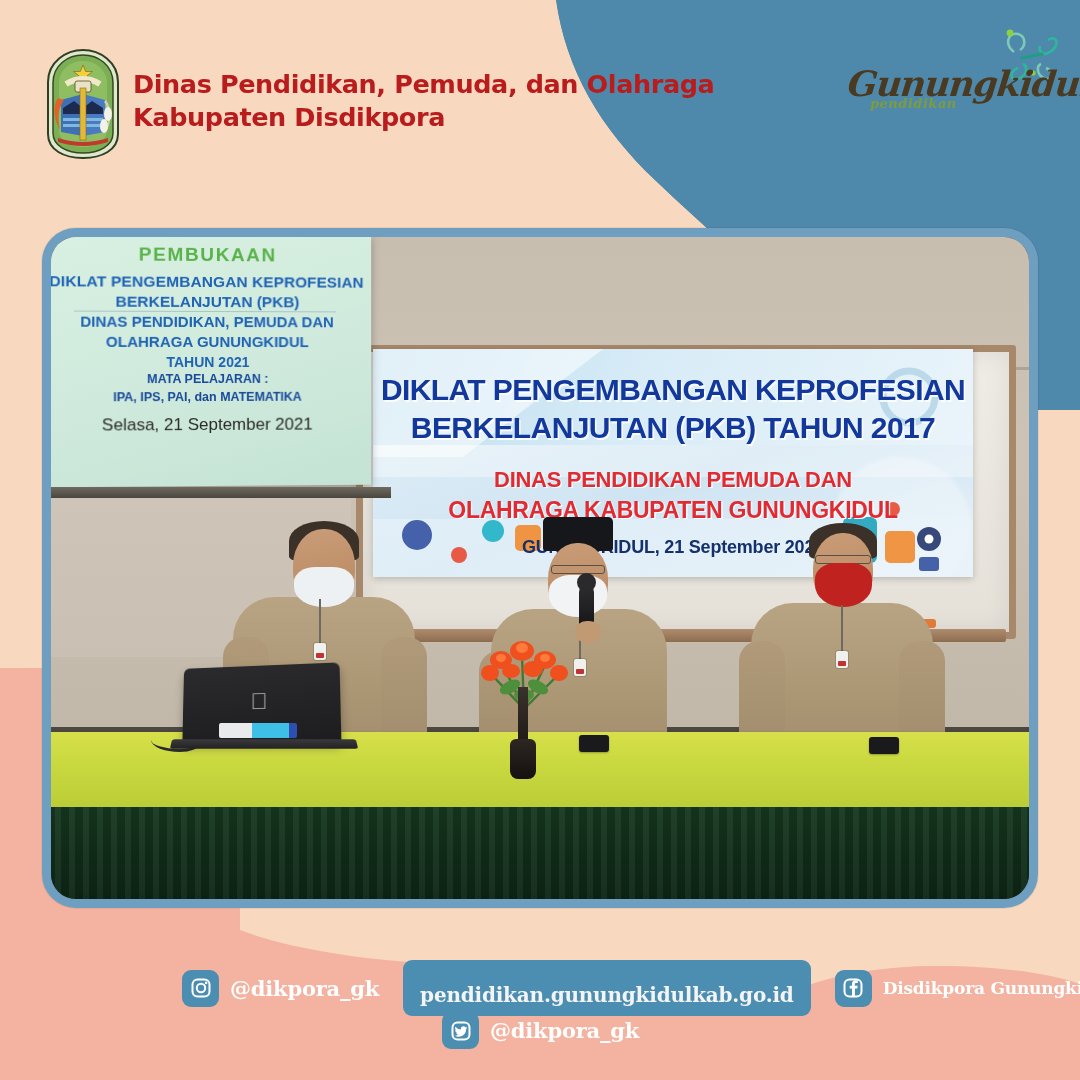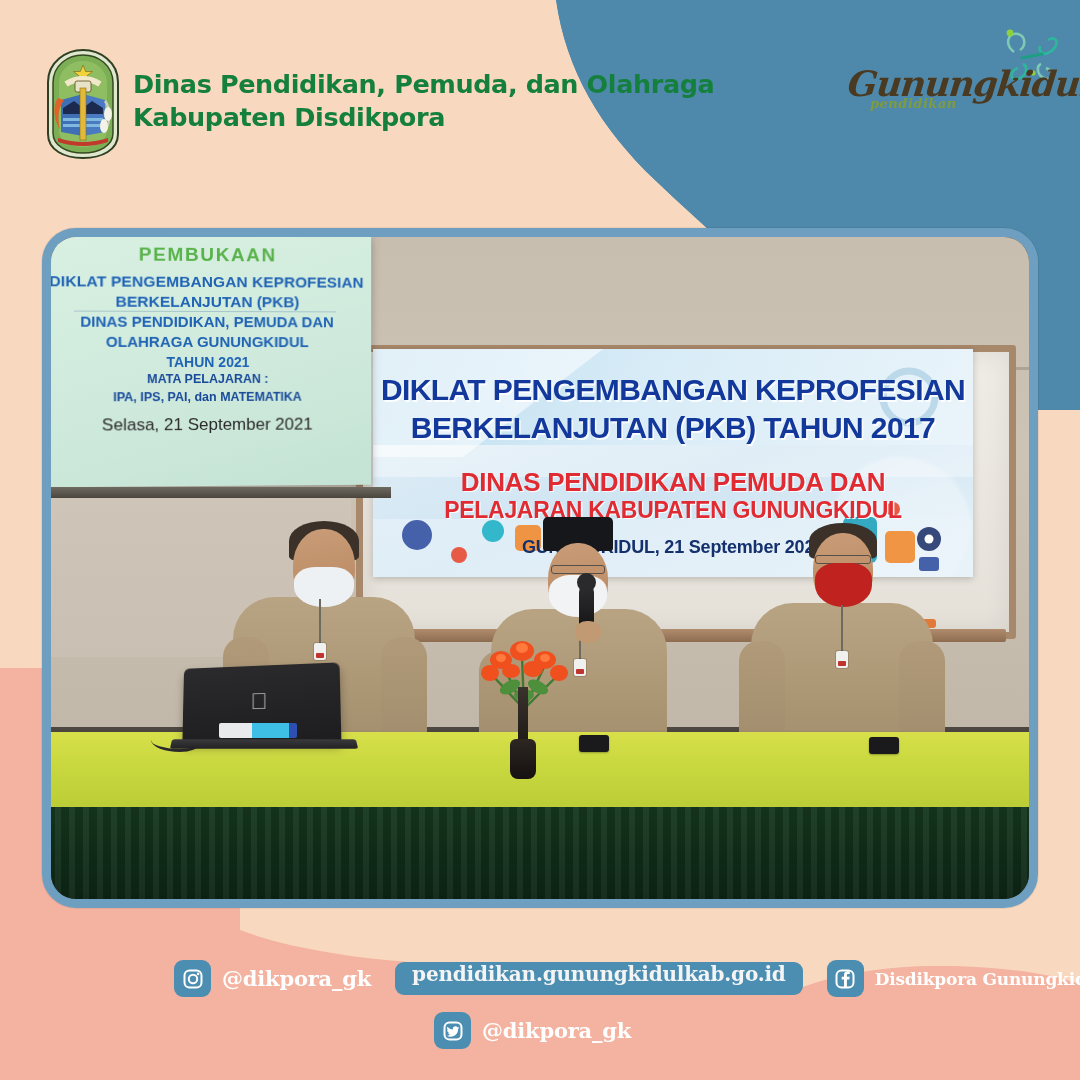--- a/index.html
+++ b/index.html
@@ -15,21 +15,21 @@
   
   .bg-base { position:absolute; inset:0; background:#f8d9bf; }
   .bg-svg  { position:absolute; inset:0; width:1080px; height:1080px; }
 
   
   .header { position:absolute; left:0; top:0; width:700px; height:190px; z-index:5; }
   .crest { position:absolute; left:44px; top:48px; width:78px; height:112px; }
   .header-titles { position:absolute; left:133px; top:68px; }
   .header-line {
     font-family:"DejaVu Sans", sans-serif;
-    color:#15803d; font-weight:bold; font-size:25.5px;
+    color:#b91c1c; font-weight:bold; font-size:25.5px;
     letter-spacing:-0.4px; line-height:33px; white-space:nowrap;
   }
 
   
   .gk-logo { position:absolute; right:22px; top:30px; width:210px; height:95px; z-index:5; }
   .gk-word {
     position:absolute; left:0; top:33px; width:178px;
     font-family:"DejaVu Serif", serif; font-style:italic; font-weight:bold;
     font-size:35px; color:#4a3a22; letter-spacing:-1.2px;
     transform:skewX(-6deg); white-space:nowrap;
@@ -104,21 +104,21 @@
     content:""; position:absolute; left:0; top:0; width:100%; height:42%;
     background:linear-gradient(115deg,#bcdcef 0%,#d8ecf7 45%,#eaf4fa 100%);
   }
   .bn-wave { position:absolute; left:0; top:0; width:100%; height:100%; }
   .bn-txt { position:absolute; width:100%; text-align:center; font-weight:bold;
             font-family:"Liberation Sans", sans-serif; white-space:nowrap; }
   .bn1 { top:24px; font-size:30px; color:#13389c; letter-spacing:-.6px;
          text-shadow:1.5px 1.5px 0 rgba(255,255,255,.85); }
   .bn2 { top:62px; font-size:30px; color:#13389c; letter-spacing:-.6px;
          text-shadow:1.5px 1.5px 0 rgba(255,255,255,.85); }
-  .bn3 { top:118px; font-size:26px; color:#e12b32; letter-spacing:-.3px;
+  .bn3 { top:118px; font-size:22px; color:#e12b32; letter-spacing:-.3px;
          text-shadow:1.4px 1.4px 0 rgba(255,255,255,.9); }
   .bn4 { top:148px; font-size:23px; color:#e12b32; letter-spacing:-.3px;
          text-shadow:1.4px 1.4px 0 rgba(255,255,255,.9); }
   .bn5 { top:188px; font-size:18px; color:#14306d; letter-spacing:-.2px; }
 
   
   .table-top {
     position:absolute; left:-10px; top:495px; width:1015px; height:82px;
     background:linear-gradient(180deg,#d7e04a 0%,#c9d83f 40%,#b9cb35 100%);
     box-shadow:0 2px 4px rgba(0,0,0,.22);
@@ -174,31 +174,31 @@
                background:linear-gradient(180deg,#3a322c,#201b18); }
   .flowers { position:absolute; left:-34px; top:-38px; width:104px; height:82px; }
   .phone { position:absolute; width:30px; height:17px; background:#1a1a1c;
            border-radius:3px; box-shadow:0 1px 2px rgba(0,0,0,.3); }
   .mic { position:absolute; width:15px; height:46px;
          background:linear-gradient(180deg,#2d2d30,#141416); border-radius:7px; }
   .mic-head { position:absolute; left:-2px; top:-12px; width:19px; height:19px;
               border-radius:50%; background:#2a2a2d; }
 
   
-  .footer { position:absolute; left:4px; bottom:0; width:906px; height:140px; z-index:6;text-decoration:underline; }
+  .footer { position:absolute; left:12px; bottom:0; width:906px; height:140px; z-index:6;text-decoration:underline; }
   .f-row { position:absolute; display:flex; align-items:center; }
   .f-row-1 { left:170px; top:20px; gap:0; }
   .f-row-2 { left:430px; top:72px; gap:0; }
   .f-item { display:flex; align-items:center; }
   .f-icon { width:37px; height:37px; background:#4b8eb2; border-radius:9px;
             display:flex; align-items:center; justify-content:center; flex:0 0 auto; }
   .f-label { color:#ffffff; font-family:"DejaVu Serif", serif; font-weight:bold;
              font-size:21px; margin-left:11px; letter-spacing:-.2px; white-space:nowrap; }
   .f-label.small { font-size:17px; }
-  .f-pill { background:#4b8eb2; border-radius:9px; padding:0 17px 9px;
+  .f-pill { background:#4b8eb2; border-radius:9px; padding:23px 17px 9px;
             margin-left:24px; margin-right:24px; }
   .f-pill span { color:#f4f4f4; font-family:"DejaVu Serif", serif; font-weight:bold;
                  font-size:20px; letter-spacing:-.2px; white-space:nowrap; }
 </style>
 </head>
 <body>
 
 <div id="root">
 
   <div class="bg-base"></div>
@@ -302,21 +302,21 @@
             <rect x="512" y="182" width="30" height="32" rx="5" fill="#f0903a"></rect>
             <circle cx="556" cy="190" r="12" fill="#2e3f74"></circle>
             <circle cx="556" cy="190" r="4.5" fill="#ffffff"></circle>
             <circle cx="520" cy="160" r="7" fill="#e8533c"></circle>
             <rect x="546" y="208" width="20" height="14" rx="3" fill="#3c5aa6"></rect>
           </g>
         </svg>
         <div class="bn-txt bn1">DIKLAT PENGEMBANGAN KEPROFESIAN</div>
         <div class="bn-txt bn2">BERKELANJUTAN (PKB) TAHUN 2017</div>
         <div class="bn-txt bn3">DINAS PENDIDIKAN PEMUDA DAN</div>
-        <div class="bn-txt bn4">PELAJARAN KABUPATEN GUNUNGKIDUL</div>
+        <div class="bn-txt bn4">OLAHRAGA KABUPATEN GUNUNGKIDUL</div>
         <div class="bn-txt bn5">GUNUNGKIDUL, 21 September 2021</div>
       </div>
 
       <div class="screen">
         <div class="s-rule"></div>
         <div class="screen-txt s-pemb">PEMBUKAAN</div>
         <div class="screen-txt s-l1">DIKLAT PENGEMBANGAN KEPROFESIAN</div>
         <div class="screen-txt s-l2">BERKELANJUTAN (PKB)</div>
         <div class="screen-txt s-l3">DINAS PENDIDIKAN, PEMUDA DAN</div>
         <div class="screen-txt s-l4">OLAHRAGA GUNUNGKIDUL</div>

